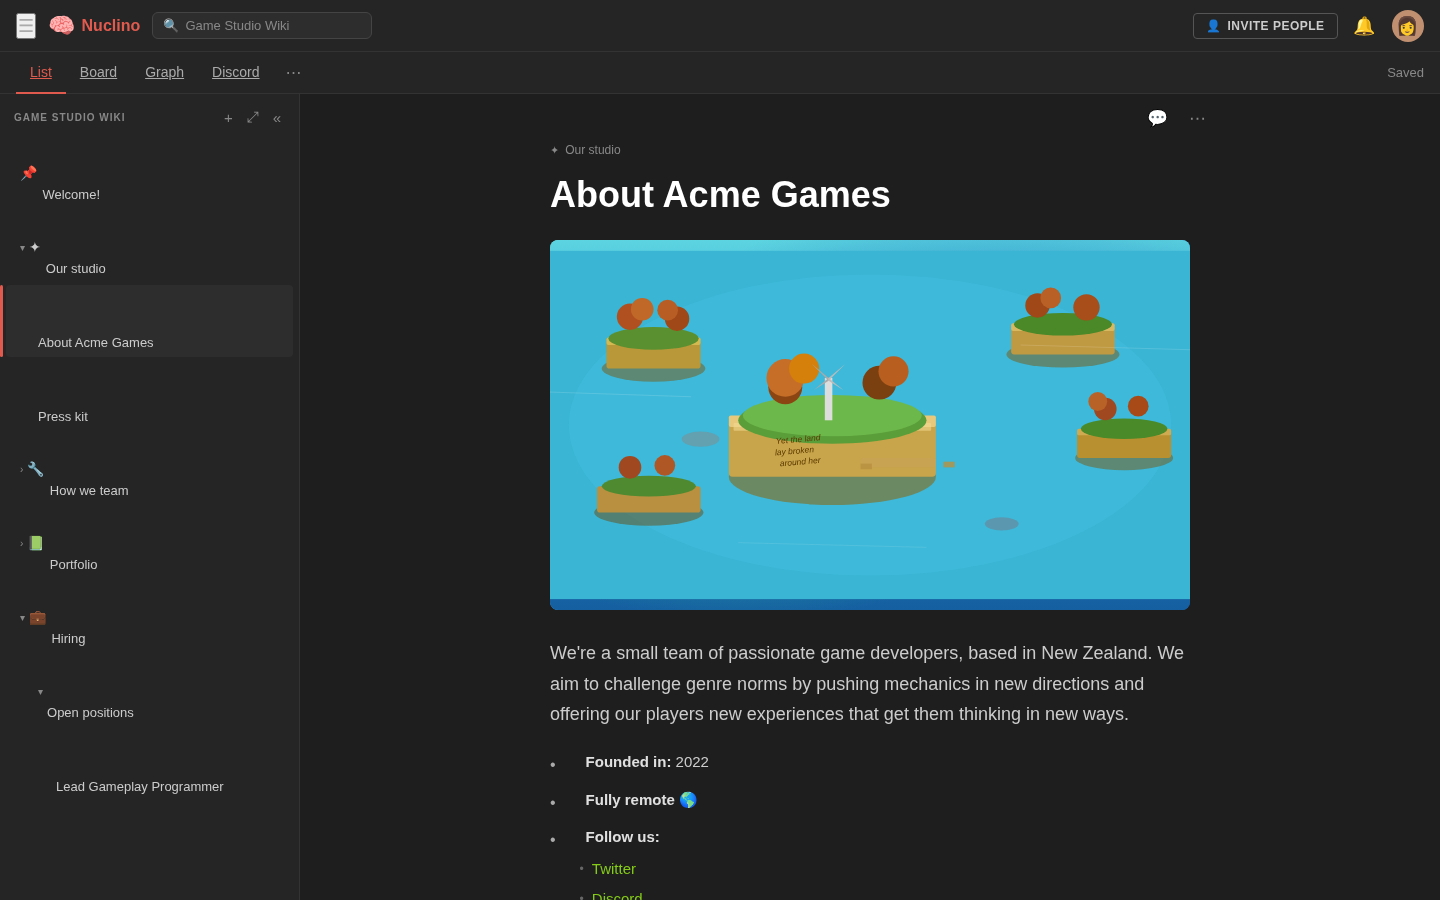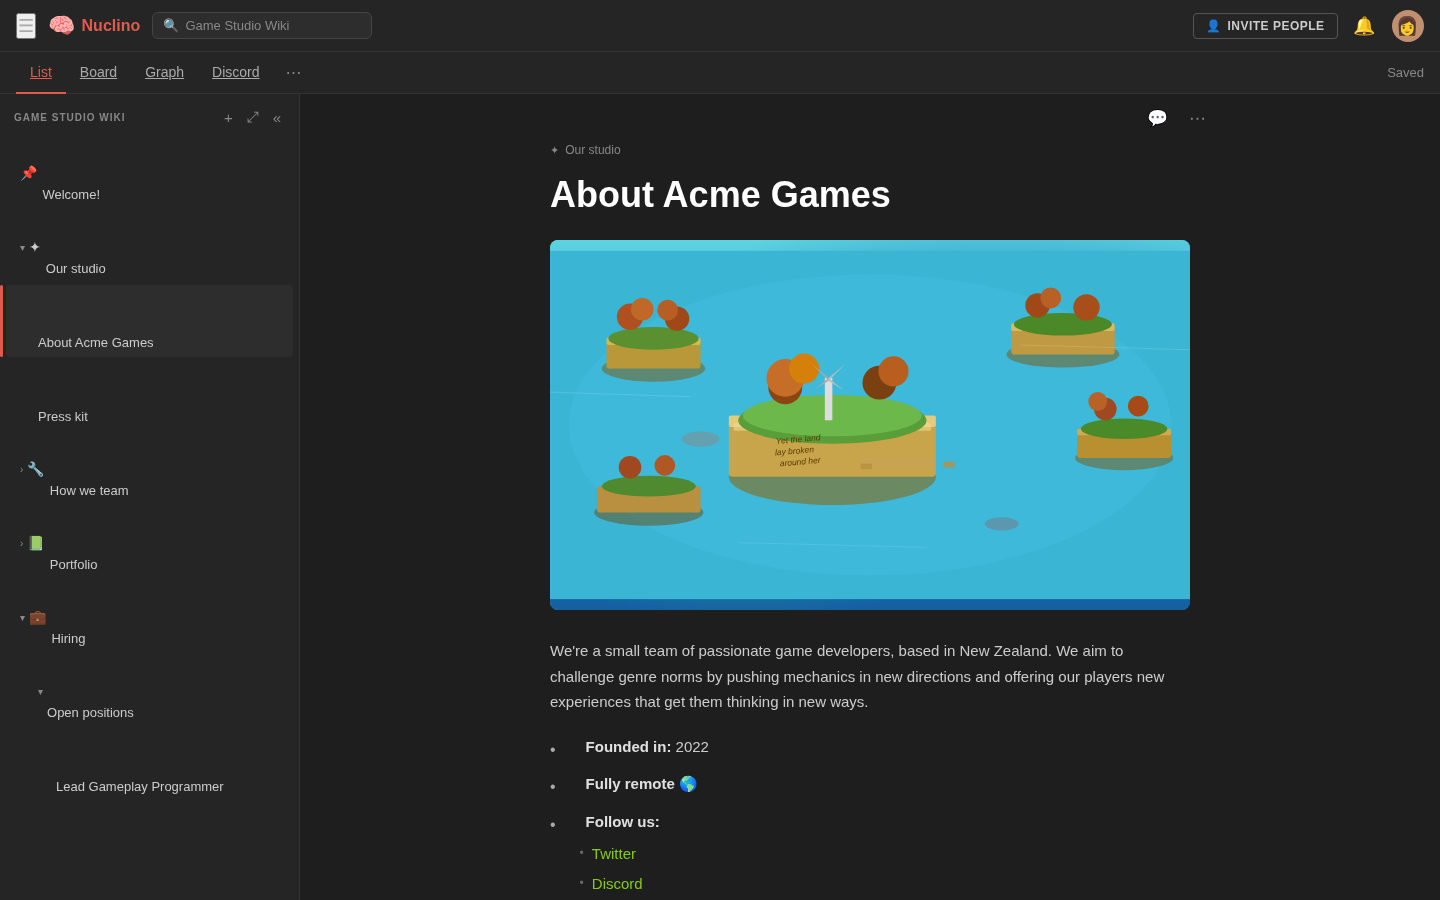--- a/index.html
+++ b/index.html
@@ -100,21 +100,21 @@
     }
     .hero-image-inner {
       width: 100%; height: 100%;
       background:
         radial-gradient(ellipse at 30% 60%, #2db8a0 0%, transparent 50%),
         radial-gradient(ellipse at 70% 40%, #1a7abf 0%, transparent 60%),
         linear-gradient(180deg, #5dd4e0 0%, #1e90d4 40%, #155fa0 100%);
       position: relative; overflow: hidden;
     }
 
-    .description { font-size: 15px; color: #ccc; line-height: 1.7; margin-bottom: 20px; }
+    .description { font-size: 18px; color: #ccc; line-height: 1.7; margin-bottom: 20px; }
     .bullet-list { list-style: none; padding: 0; margin-bottom: 16px; }
     .bullet-list li { display: flex; align-items: flex-start; gap: 8px; font-size: 15px; color: #ccc; margin-bottom: 10px; line-height: 1.6; }
     .bullet-dot { color: #aaa; flex-shrink: 0; margin-top: 2px; font-size: 16px; }
     .bullet-inner-list { list-style: none; padding: 0; margin-top: 8px; }
     .bullet-inner-list li { display: flex; align-items: center; gap: 8px; font-size: 15px; color: #888; margin-bottom: 6px; padding-left: 16px; }
     .inner-bullet-dot { color: #666; flex-shrink: 0; font-size: 12px; }
     .link-text { color: #84cc16; cursor: pointer; }
     .bold { font-weight: 700; color: #e0e0e0; padding-left: 22px; }
 
     

